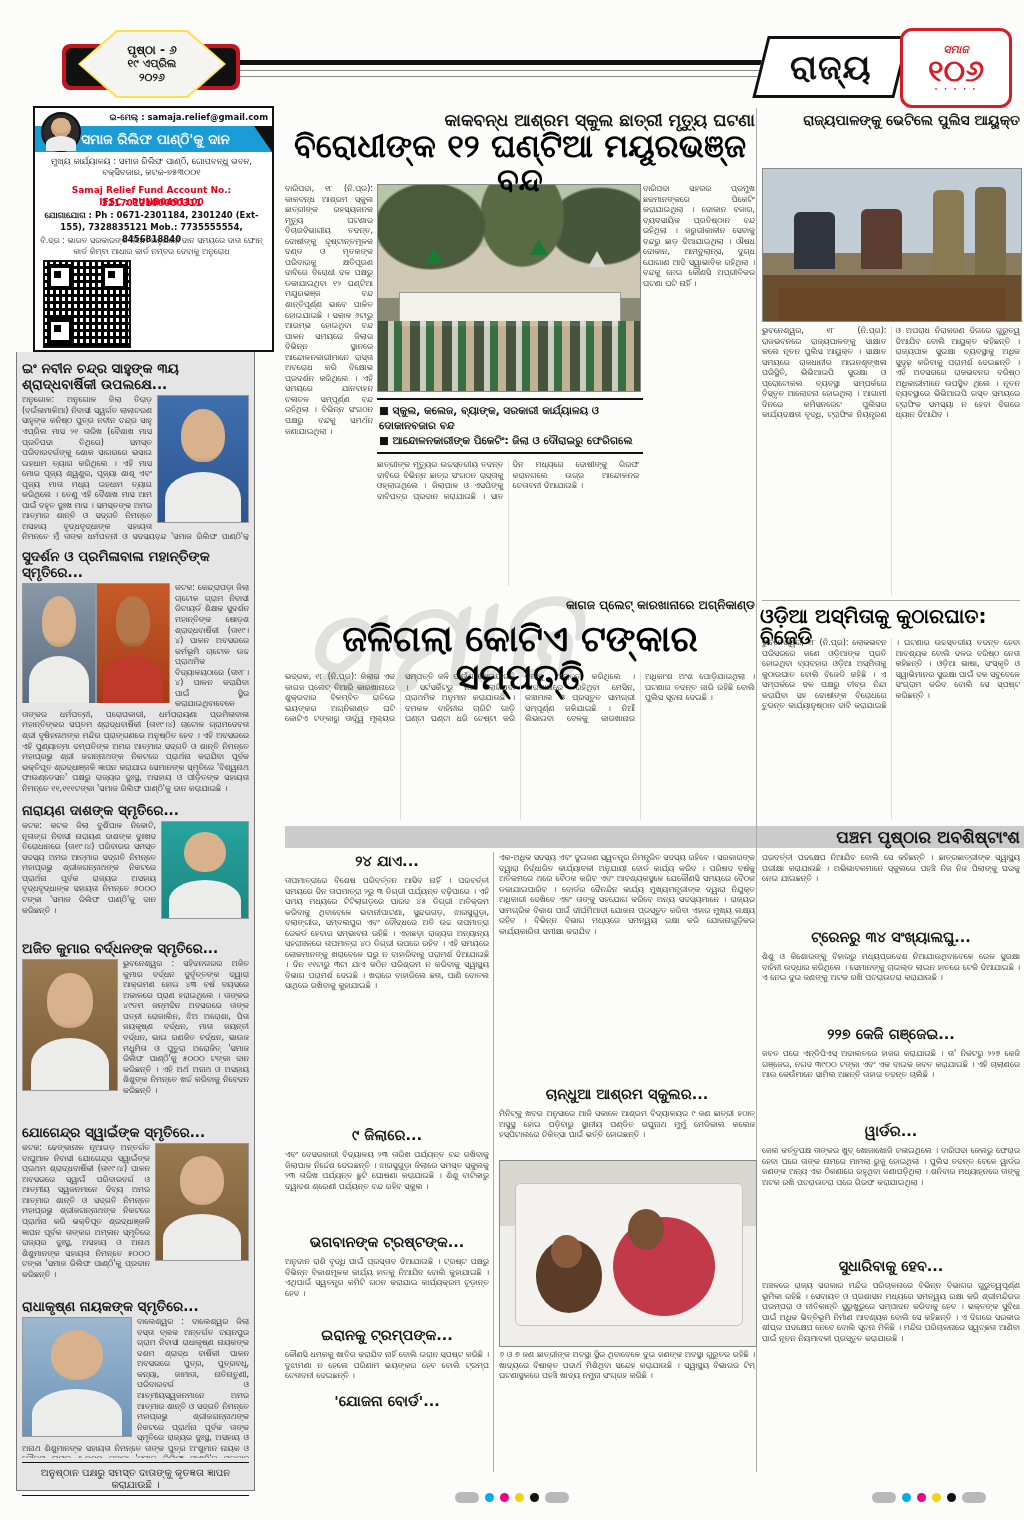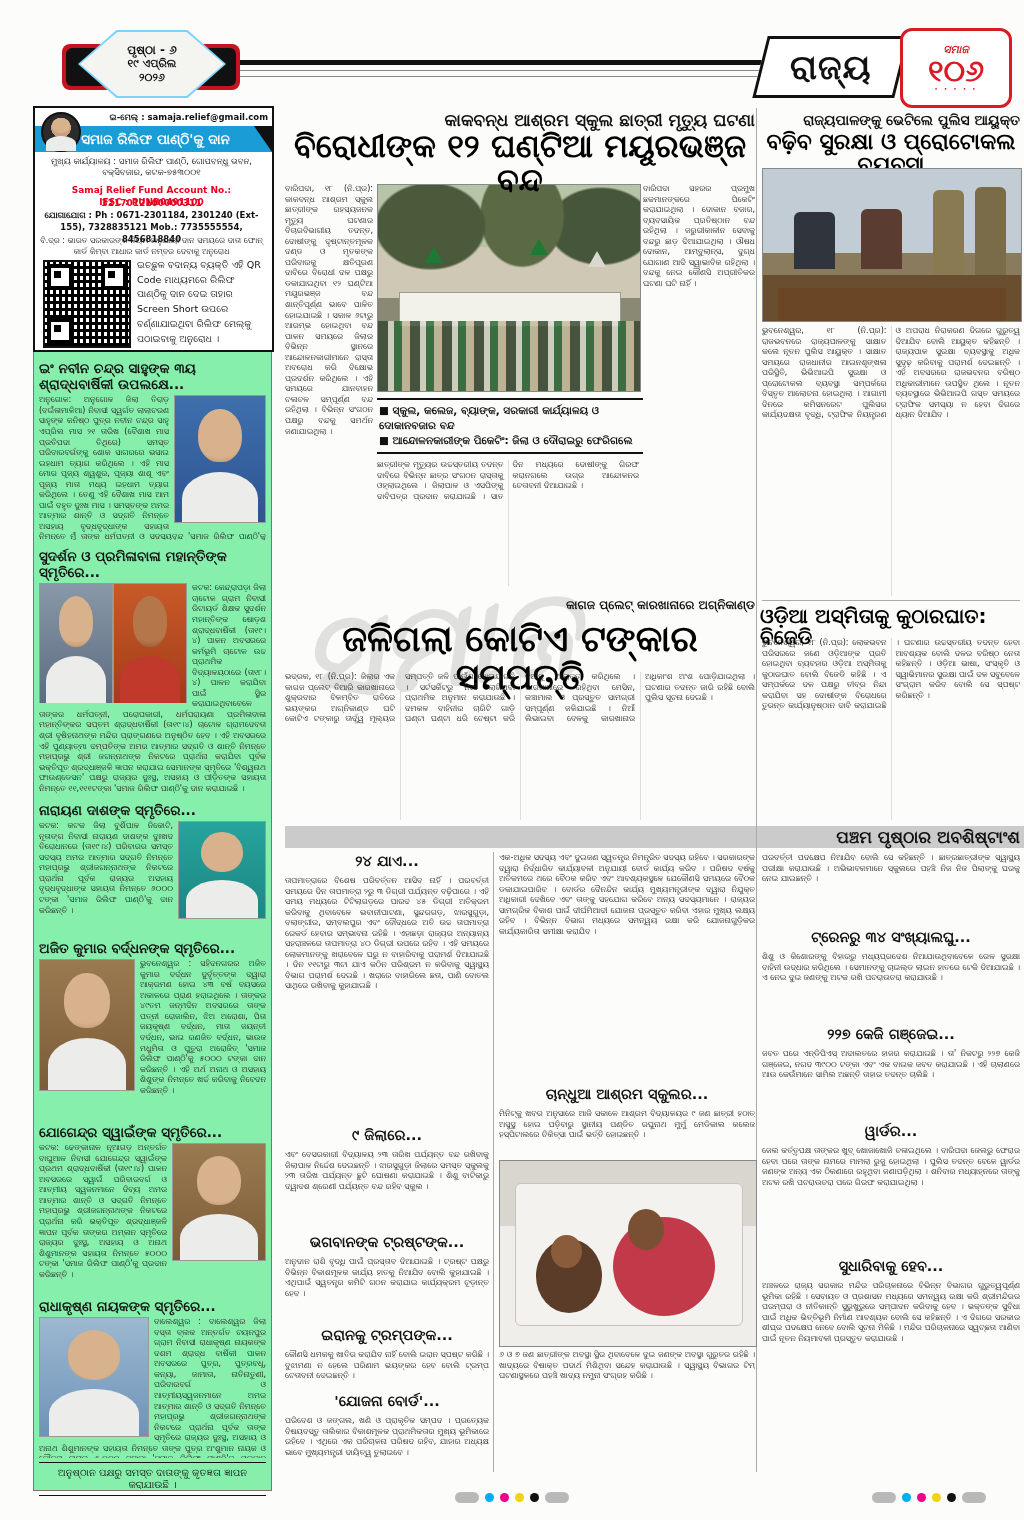--- a/index.html
+++ b/index.html
@@ -9,21 +9,21 @@
   .just{text-align:justify;line-height:1.32;color:#222;overflow:hidden;}
   .bodytxt{font-size:8px;}
 
   
   .hdr-rule-thick{left:225px;top:60px;width:545px;height:5px;background:#111;}
   .hdr-rule1{left:225px;top:70px;width:545px;height:1px;background:#888;}
   .hdr-rule2{left:225px;top:76px;width:545px;height:1px;background:#888;}
   .hex-back-red{left:62px;top:44px;width:178px;height:46px;background:#c41420;border-radius:8px;}
   .hex-back-black{left:66px;top:48px;width:170px;height:38px;background:#111;border-radius:6px;}
   .hexagon{left:78px;top:30px;width:148px;height:68px;
-           clip-path:polygon(26% 0,74% 0,100% 50%,74% 100%,26% 100%,0 50%);background:#7dd3fc;}
+           clip-path:polygon(26% 0,74% 0,100% 50%,74% 100%,26% 100%,0 50%);background:#fde047;}
   .hexagon-inner{position:absolute;left:2px;top:2px;width:144px;height:64px;
            clip-path:polygon(26% 0,74% 0,100% 50%,74% 100%,26% 100%,0 50%);background:#f4f4f0;
            display:flex;flex-direction:column;align-items:center;justify-content:center;gap:1px;}
   .page-label{font-size:12px;font-weight:700;color:#111;}
   .page-date{font-size:11px;font-weight:700;color:#111;line-height:1.15;text-align:center;}
   .section-banner{left:760px;top:36px;width:136px;height:56px;background:#fff;border:3px solid #111;
            transform:skewX(-14deg);display:flex;align-items:center;justify-content:center;}
   .section-banner span{transform:skewX(14deg);font-size:34px;font-weight:700;color:#111;letter-spacing:1px;}
   .issue-badge{left:900px;top:28px;width:106px;height:74px;background:#fff;border:3px solid #d91c24;
            border-radius:12px;display:flex;flex-direction:column;align-items:center;justify-content:center;}
@@ -47,21 +47,21 @@
   .ad-note{position:absolute;left:3px;top:128px;width:227px;font-size:8px;text-align:center;line-height:1.35;color:#222;}
   .qr{position:absolute;left:8px;top:152px;width:84px;height:84px;border:2px solid #111;background:#fff;
       background-image:repeating-linear-gradient(0deg,#000 0 3px,transparent 3px 7px),
                        repeating-linear-gradient(90deg,#000 0 3px,transparent 3px 6px);
       background-position:0 0,2px 1px;}
   .qr-eye{position:absolute;width:18px;height:18px;border:4px solid #000;background:#fff;}
   .qr-eye::after{content:'';position:absolute;left:3px;top:3px;width:7px;height:7px;background:#000;}
   .qr-note{position:absolute;left:102px;top:150px;width:128px;font-size:9.5px;line-height:1.55;color:#111;}
 
   
-  .mem-col{left:33px;top:352px;width:237px;height:1138px;border-left:1px solid #777;border-right:1px solid #777;border-bottom:1px solid #777;background:#86efac;}
+  .mem-col{left:16px;top:352px;width:237px;height:1138px;border-left:1px solid #777;border-right:1px solid #777;border-bottom:1px solid #777;background:#e5e5e5;}
   .mem{position:absolute;left:5px;width:227px;overflow:hidden;}
   .mem-h{font-size:13.5px;font-weight:700;color:#111;line-height:1.2;margin-bottom:3px;border-bottom:0;}
   .mem-body{font-size:8px;text-align:justify;line-height:1.32;color:#222;}
   .ph{border:1px solid #999;overflow:hidden;position:relative;}
   .ph.fl-r{float:right;margin:0 0 3px 5px;}
   .ph.fl-l{float:left;margin:0 5px 3px 0;}
   .portrait::before{content:'';position:absolute;left:26%;top:10%;width:48%;height:42%;border-radius:50% 50% 46% 46%;
         background:radial-gradient(circle at 50% 40%,#d8b18d 0 70%,#b58a66 100%);}
   .portrait::after{content:'';position:absolute;left:8%;bottom:-2%;width:84%;height:42%;border-radius:50% 50% 0 0;background:#ececea;}
   .p-blue{background:linear-gradient(#3f6fae,#2d5590);}
@@ -149,21 +149,20 @@
     <div class="ad-office">ମୁଖ୍ୟ କାର୍ଯ୍ୟାଳୟ : ସମାଜ ରିଲିଫ ପାଣ୍ଠି, ଗୋପବନ୍ଧୁ ଭବନ, ବକ୍ସିବଜାର, କଟକ-୭୫୩୦୦୧</div>
     <div class="ad-account">Samaj Relief Fund Account No.: 3217012100000311</div>
     <div class="ad-ifsc">IFSC : PUNB0491100</div>
     <div class="ad-contact">ଯୋଗାଯୋଗ : Ph : 0671-2301184, 2301240 (Ext-155), 7328835121  Mob.: 7735555554, 8456818840</div>
     <div class="ad-note">ବି.ଦ୍ର : ଭାରତ ସରକାରଙ୍କ ନିୟମ ଅନୁଯାୟୀ ଦାନ ସମୟରେ ଦାତା ଫୋନ୍ କାର୍ଡ କିମ୍ବା ଆଧାର କାର୍ଡ ନମ୍ବର ଦେବାକୁ ଅନୁରୋଧ</div>
     <div class="qr">
       <div class="qr-eye" style="left:2px;top:2px;"></div>
       <div class="qr-eye" style="right:2px;top:2px;"></div>
       <div class="qr-eye" style="left:2px;bottom:2px;"></div>
     </div>
-    <div class="qr-note">ଇଚ୍ଛୁକ ବଦାନ୍ୟ ବ୍ୟକ୍ତି ଏହି QR Code ମାଧ୍ୟମରେ ରିଲିଫ ପାଣ୍ଠିକୁ ଦାନ ଦେଇ ତାହାର Screen Short ଉପରେ ବର୍ଣ୍ଣାଯାଇଥିବା ରିଲିଫ ମେଲ୍‌କୁ ପଠାଇବାକୁ ଅନୁରୋଧ ।</div>
   </div>
 
   <div class="abs mem-col">
 
     <div class="mem" style="top:8px;height:180px;">
       <div class="mem-h">ଇଂ ନବୀନ ଚନ୍ଦ୍ର ସାହୁଙ୍କ ୩ୟ ଶ୍ରାଦ୍ଧବାର୍ଷିକୀ ଉପଲକ୍ଷେ...</div>
       <div class="ph fl-r portrait p-blue" style="width:90px;height:126px;"></div>
       <div class="mem-body">ଅନୁଗୋଳ: ଅନୁଗୋଳ ଜିଲା ତିରାଡ଼ (ବଇଁଳାମାଳିଆ) ନିବାସୀ ସ୍ୱର୍ଗତ ଲାଲାଚରଣ ସାହୁଙ୍କ କନିଷ୍ଠ ପୁତ୍ର ନବୀନ ଚନ୍ଦ୍ର ସାହୁ ଏପ୍ରିଲ ମାସ ୨୧ ତାରିଖ (ବୈଶାଖ ମାସ ପ୍ରତିପଦା ତିଥିରେ) ସମସ୍ତ ପରିବାରବର୍ଗଙ୍କୁ ଶୋକ ସାଗରରେ ଭସାଇ ଇହଧାମ ତ୍ୟାଗ କରିଥିଲେ । ଏହି ମାସ ମୋର ପୂଜ୍ୟ ଶ୍ୱଶୁର, ପୂଜ୍ୟା ଶାଶୂ ଏବଂ ପୂଜ୍ୟ ମାତା ମଧ୍ୟ ଇହଧାମ ତ୍ୟାଗ କରିଥିଲେ । ତେଣୁ ଏହି ବୈଶାଖ ମାସ ଆମ ପାଇଁ ବହୁତ ଦୁଃଖ ମାସ । ସମସ୍ତଙ୍କ ଅମର ଆତ୍ମାର ଶାନ୍ତି ଓ ସଦ୍‌ଗତି ନିମନ୍ତେ ଅସହାୟ ବୃଦ୍ଧବୃଦ୍ଧାଙ୍କ ସହାୟତା ନିମନ୍ତେ ମୁଁ ତାଙ୍କ ଧର୍ମପତ୍ନୀ ଓ ସଦସ୍ୟବୃନ୍ଦ 'ସମାଜ ରିଲିଫ ପାଣ୍ଠି'କୁ ୧୦,୦୦୦ ଟଙ୍କା ଦାନ କରୁଛି ।</div>
     </div>
 
@@ -224,21 +223,20 @@
   </div>
 
   <div class="abs just bodytxt cols2" style="left:377px;top:460px;width:262px;height:126px;">ଛାତ୍ରୀଙ୍କ ମୃତ୍ୟୁର ଉଚ୍ଚସ୍ତରୀୟ ତଦନ୍ତ ଦାବିରେ ବିଭିନ୍ନ ଛାତ୍ର ସଂଗଠନ ରାସ୍ତାକୁ ଓହ୍ଲାଇଥିଲେ । ଜିଲାପାଳ ଓ ଏସପିଙ୍କୁ ଦାବିପତ୍ର ପ୍ରଦାନ କରାଯାଇଛି । ସାତ ଦିନ ମଧ୍ୟରେ ଦୋଷୀଙ୍କୁ ଗିରଫ କରାନଗଲେ ଉଗ୍ର ଆନ୍ଦୋଳନର ଚେତାବନୀ ଦିଆଯାଇଛି ।</div>
 
   <div class="abs watermark" style="left:300px;top:575px;">ସମାଜ</div>
   <div class="abs kicker z1" style="left:285px;top:598px;width:470px;font-size:12px;">କାଗଜ ପ୍ଲେଟ୍ କାରଖାନାରେ ଅଗ୍ନିକାଣ୍ଡ</div>
   <div class="abs headline z1" style="left:282px;top:620px;width:476px;font-size:36px;">ଜଳିଗଲା କୋଟିଏ ଟଙ୍କାର ସମ୍ପତ୍ତି</div>
   <div class="abs just bodytxt cols4 z1" style="left:285px;top:672px;width:470px;height:148px;">ଭଦ୍ରକ, ୧୮ (ନି.ପ୍ର): ଜିଲାର ଏକ କାଗଜ ପ୍ଲେଟ୍ ତିଆରି କାରଖାନାରେ ଶୁକ୍ରବାର ବିଳମ୍ବିତ ରାତିରେ ଭୟଙ୍କର ଅଗ୍ନିକାଣ୍ଡ ଘଟି କୋଟିଏ ଟଙ୍କାରୁ ଊର୍ଦ୍ଧ୍ୱ ମୂଲ୍ୟର ସମ୍ପତ୍ତି ଜଳି ପାଉଁଶ ହୋଇଯାଇଛି । ସର୍ଟସର୍କିଟରୁ ନିଆଁ ଲାଗିଥିବା ପ୍ରାଥମିକ ଅନୁମାନ କରାଯାଉଛି । ଦମକଳ ବାହିନୀର ଚାରିଟି ଗାଡ଼ି ଘଣ୍ଟା ଘଣ୍ଟା ଧରି ଚେଷ୍ଟା କରି ନିଆଁକୁ ଆୟତ୍ତ କରିଥିଲେ । କାରଖାନାରେ ରହିଥିବା ମେସିନ, କଞ୍ଚାମାଲ ଓ ପ୍ରସ୍ତୁତ ସାମଗ୍ରୀ ସମ୍ପୂର୍ଣ୍ଣ ଜଳିଯାଇଛି । ନିଆଁ ଲିଭାଇବା ବେଳକୁ କାରଖାନାର ଅଧିକାଂଶ ଅଂଶ ପୋଡ଼ିଯାଇଥିଲା । ଘଟଣାର ତଦନ୍ତ ଜାରି ରହିଛି ବୋଲି ପୁଲିସ ସୂଚନା ଦେଇଛି ।</div>
 
   <div class="abs kicker" style="left:762px;top:112px;width:258px;font-size:14px;">ରାଜ୍ୟପାଳଙ୍କୁ ଭେଟିଲେ ପୁଲିସ ଆୟୁକ୍ତ</div>
-  <div class="abs headline" style="left:760px;top:130px;width:262px;font-size:22px;">ବଢ଼ିବ ସୁରକ୍ଷା ଓ ପ୍ରୋଟୋକଲ ବ୍ୟବସ୍ଥା</div>
   <div class="abs photo scene-office" style="left:762px;top:168px;width:258px;height:152px;">
     <div class="fig" style="left:12%;top:28%;width:16%;height:38%;background:#30343c;"></div>
     <div class="fig" style="left:38%;top:26%;width:16%;height:40%;background:#5a3c30;"></div>
     <div class="fig" style="left:66%;top:14%;width:12%;height:56%;background:#8a7a52;"></div>
     <div class="fig" style="left:82%;top:12%;width:12%;height:58%;background:#7a6c48;"></div>
     <div class="fig" style="left:6%;bottom:0;width:88%;height:22%;background:#6a4526;border-radius:2px;"></div>
   </div>
   <div class="abs just bodytxt cols2" style="left:762px;top:326px;width:258px;height:270px;">ଭୁବନେଶ୍ୱର, ୧୮ (ନି.ପ୍ର): ରାଜଭବନରେ ରାଜ୍ୟପାଳଙ୍କୁ ସାକ୍ଷାତ କଲେ ନୂତନ ପୁଲିସ ଆୟୁକ୍ତ । ସାକ୍ଷାତ ସମୟରେ ରାଜଧାନୀର ଆଇନଶୃଙ୍ଖଳା ପରିସ୍ଥିତି, ଭିଭିଆଇପି ସୁରକ୍ଷା ଓ ପ୍ରୋଟୋକଲ ବ୍ୟବସ୍ଥା ସମ୍ପର୍କରେ ବିସ୍ତୃତ ଆଲୋଚନା ହୋଇଥିଲା । ଆଗାମୀ ଦିନରେ କମିସନରେଟ ପୁଲିସର କାର୍ଯ୍ୟଦକ୍ଷତା ବୃଦ୍ଧି, ଟ୍ରାଫିକ ନିୟନ୍ତ୍ରଣ ଓ ଅପରାଧ ନିରାକରଣ ଦିଗରେ ଗୁରୁତ୍ୱ ଦିଆଯିବ ବୋଲି ଆୟୁକ୍ତ କହିଛନ୍ତି । ରାଜ୍ୟପାଳ ସୁରକ୍ଷା ବ୍ୟବସ୍ଥାକୁ ଅଧିକ ସୁଦୃଢ଼ କରିବାକୁ ପରାମର୍ଶ ଦେଇଛନ୍ତି । ଏହି ଅବସରରେ ରାଜଭବନର ବରିଷ୍ଠ ଅଧିକାରୀମାନେ ଉପସ୍ଥିତ ଥିଲେ । ନୂତନ ବ୍ୟବସ୍ଥାରେ ଭିଭିଆଇପି ଗସ୍ତ ସମୟରେ ଟ୍ରାଫିକ ସମସ୍ୟା ନ ହେବା ଦିଗରେ ଧ୍ୟାନ ଦିଆଯିବ ।</div>
 
   <div class="abs hline" style="left:762px;top:600px;width:258px;"></div>
@@ -254,21 +252,20 @@
 
   <div class="abs cont-h" style="left:285px;top:853px;width:204px;">୨୪ ଯାଏ...</div>
   <div class="abs just bodytxt" style="left:285px;top:876px;width:204px;height:246px;">ତାପମାତ୍ରାରେ ବିଶେଷ ପରିବର୍ତ୍ତନ ଆସିବ ନାହିଁ । ପରବର୍ତ୍ତୀ ସମୟରେ ଦିନ ତାପମାତ୍ରା ୨ରୁ ୩ ଡିଗ୍ରୀ ପର୍ଯ୍ୟନ୍ତ ବଢ଼ିପାରେ । ଏହି ସମୟ ମଧ୍ୟରେ ଟିଟିଲାଗଡ଼ରେ ପାରଦ ୪୫ ଡିଗ୍ରୀ ଅତିକ୍ରମ କରିବାକୁ ଥିବାବେଳେ ଭବାନୀପାଟଣା, ସୁନ୍ଦରଗଡ଼, ଝାରସୁଗୁଡ଼ା, ବଲାଙ୍ଗୀର, ସମ୍ବଲପୁର ଏବଂ ବୌଦ୍ଧରେ ଅତି ଉଚ୍ଚ ତାପମାତ୍ରା ରେକର୍ଡ ହେବାର ସମ୍ଭାବନା ରହିଛି । ଏହାଛଡ଼ା ରାଜ୍ୟର ଅନ୍ୟାନ୍ୟ ସହରାଞ୍ଚଳରେ ତାପମାତ୍ରା ୪୦ ଡିଗ୍ରୀ ଉପରେ ରହିବ । ଏହି ସମୟରେ ଲୋକମାନଙ୍କୁ ଖରାବେଳେ ଘରୁ ନ ବାହାରିବାକୁ ପରାମର୍ଶ ଦିଆଯାଇଛି । ଦିନ ୧୧ଟାରୁ ୩ଟା ଯାଏ କଠିନ ପରିଶ୍ରମ ନ କରିବାକୁ ସ୍ୱାସ୍ଥ୍ୟ ବିଭାଗ ପରାମର୍ଶ ଦେଇଛି । ଖରାରେ ବାହାରିଲେ ଛତା, ପାଣି ବୋତଲ ସାଥିରେ ରଖିବାକୁ କୁହାଯାଇଛି ।</div>
   <div class="abs cont-h" style="left:285px;top:1127px;width:204px;">୯ ଜିଲାରେ...</div>
   <div class="abs just bodytxt" style="left:285px;top:1150px;width:204px;height:80px;">ଏବଂ ବେସରକାରୀ ବିଦ୍ୟାଳୟ ୨୩ ତାରିଖ ପର୍ଯ୍ୟନ୍ତ ବନ୍ଦ ରଖିବାକୁ ଜିଲାପାଳ ନିର୍ଦ୍ଦେଶ ଦେଇଛନ୍ତି । ଝାରସୁଗୁଡ଼ା ଜିଲାରେ ସମସ୍ତ ସ୍କୁଲକୁ ୨୩ ତାରିଖ ପର୍ଯ୍ୟନ୍ତ ଛୁଟି ଘୋଷଣା କରାଯାଇଛି । ଶିଶୁ ବାଟିକାରୁ ଦ୍ୱାଦଶ ଶ୍ରେଣୀ ପର୍ଯ୍ୟନ୍ତ ବନ୍ଦ ରହିବ ସ୍କୁଲ ।</div>
   <div class="abs cont-h" style="left:285px;top:1234px;width:204px;">ଭଗବାନଙ୍କ ଟ୍ରଷ୍ଟଙ୍କ...</div>
   <div class="abs just bodytxt" style="left:285px;top:1257px;width:204px;height:66px;">ଅନୁଦାନ ରାଶି ବୃଦ୍ଧି ପାଇଁ ପ୍ରସ୍ତାବ ଦିଆଯାଇଛି । ଟ୍ରଷ୍ଟ ପକ୍ଷରୁ ବିଭିନ୍ନ ବିକାଶମୂଳକ କାର୍ଯ୍ୟ ହାତକୁ ନିଆଯିବ ବୋଲି କୁହାଯାଇଛି । ଏଥିପାଇଁ ସ୍ୱତନ୍ତ୍ର କମିଟି ଗଠନ କରାଯାଇ କାର୍ଯ୍ୟକ୍ରମ ଚୂଡ଼ାନ୍ତ ହେବ ।</div>
   <div class="abs cont-h" style="left:285px;top:1327px;width:204px;">ଇରାନକୁ ଟ୍ରମ୍ପଙ୍କ...</div>
   <div class="abs just bodytxt" style="left:285px;top:1350px;width:204px;height:40px;">କୌଣସି ଧମକକୁ ଖାତିର କରାଯିବ ନାହିଁ ବୋଲି ଇରାନ ସ୍ପଷ୍ଟ କରିଛି । ବୁଝାମଣା ନ ହେଲେ ପରିଣାମ ଭୟଙ୍କର ହେବ ବୋଲି ଟ୍ରମ୍ପ ଚେତାବନୀ ଦେଇଛନ୍ତି ।</div>
   <div class="abs cont-h" style="left:285px;top:1393px;width:204px;">'ଯୋଜନା ବୋର୍ଡ'...</div>
-  <div class="abs just bodytxt" style="left:285px;top:1416px;width:204px;height:54px;">ପରିବେଶ ଓ ଜଙ୍ଗଲ, ଖଣି ଓ ପ୍ରାକୃତିକ ସମ୍ପଦ । ପ୍ରତ୍ୟେକ ବିଷୟବସ୍ତୁ ତାଲିକାର ବିକାଶମୂଳକ ପ୍ରାଥମିକତାର ମୁଖ୍ୟ ଭୂମିକାରେ ରହିବେ । ଏଥିରେ ଏକ ପରିଚାଳନା ପରିଷଦ ରହିବ, ଯାହାର ଅଧ୍ୟକ୍ଷ ଭାବେ ମୁଖ୍ୟମନ୍ତ୍ରୀ ଦାୟିତ୍ୱ ତୁଲାଇବେ ।</div>
 
   <div class="abs just bodytxt" style="left:499px;top:853px;width:256px;height:228px;">ଏକ-ଅଧିକ ସଦସ୍ୟ ଏବଂ ଦୁଇଜଣ ସ୍ୱତନ୍ତ୍ର ନିମନ୍ତ୍ରିତ ସଦସ୍ୟ ରହିବେ । ସରକାରଙ୍କ ଦ୍ୱାରା ନିର୍ଦ୍ଧାରିତ କାର୍ଯ୍ୟାବଳୀ ଅନୁଯାୟୀ ବୋର୍ଡ କାର୍ଯ୍ୟ କରିବ । ପରିଷଦ ବର୍ଷକୁ ଅତିକମରେ ଥରେ ବୈଠକ କରିବ ଏବଂ ଆବଶ୍ୟକସ୍ଥଳେ ଯେକୌଣସି ସମୟରେ ବୈଠକ ଡକାଯାଇପାରିବ । ବୋର୍ଡର ଦୈନନ୍ଦିନ କାର୍ଯ୍ୟ ମୁଖ୍ୟମନ୍ତ୍ରୀଙ୍କ ଦ୍ୱାରା ନିଯୁକ୍ତ ଅଧିକାରୀ ଦେଖିବେ ଏବଂ ତାଙ୍କୁ ସହଯୋଗ କରିବେ ଅନ୍ୟ ସଦସ୍ୟମାନେ । ରାଜ୍ୟର ସାମଗ୍ରିକ ବିକାଶ ପାଇଁ ଦୀର୍ଘମିଆଦୀ ଯୋଜନା ପ୍ରସ୍ତୁତ କରିବା ଏହାର ମୁଖ୍ୟ ଲକ୍ଷ୍ୟ ରହିବ । ବିଭିନ୍ନ ବିଭାଗ ମଧ୍ୟରେ ସମନ୍ୱୟ ରକ୍ଷା କରି ଯୋଜନାଗୁଡ଼ିକର କାର୍ଯ୍ୟକାରିତା ସମୀକ୍ଷା କରାଯିବ ।</div>
   <div class="abs cont-h" style="left:499px;top:1086px;width:256px;">ଚାନ୍ଧୁଆ ଆଶ୍ରମ ସ୍କୁଲର...</div>
   <div class="abs just bodytxt" style="left:499px;top:1109px;width:256px;height:48px;">ମିନିଟ୍‌କୁ ଖବର ଅନୁସାରେ ଆଜି ସକାଳେ ଆଶ୍ରମ ବିଦ୍ୟାଳୟର ୯ ଜଣ ଛାତ୍ରୀ ହଠାତ୍ ଅସୁସ୍ଥ ହୋଇ ପଡ଼ିବାରୁ ସ୍ଥାନୀୟ ପଣ୍ଡିତ ରଘୁନାଥ ମୁର୍ମୁ ମେଡିକାଲ କଲେଜ ହସ୍ପିଟାଲରେ ଚିକିତ୍ସା ପାଇଁ ଭର୍ତ୍ତି ହୋଇଛନ୍ତି ।</div>
   <div class="abs photo scene-hospital" style="left:499px;top:1160px;width:256px;height:185px;">
     <div class="blob" style="left:6%;top:12%;width:88%;height:76%;background:#f4f2ee;border:1px solid #c8c4bc;border-radius:6px;"></div>
     <div class="blob" style="left:14%;top:42%;width:26%;height:40%;background:#5a3c28;"></div>
     <div class="blob" style="left:44%;top:30%;width:40%;height:54%;background:#c23a4a;"></div>
     <div class="blob" style="left:50%;top:26%;width:14%;height:22%;background:#7a5034;"></div>
     <div class="blob" style="left:20%;top:40%;width:12%;height:18%;background:#8a5c3c;"></div>

